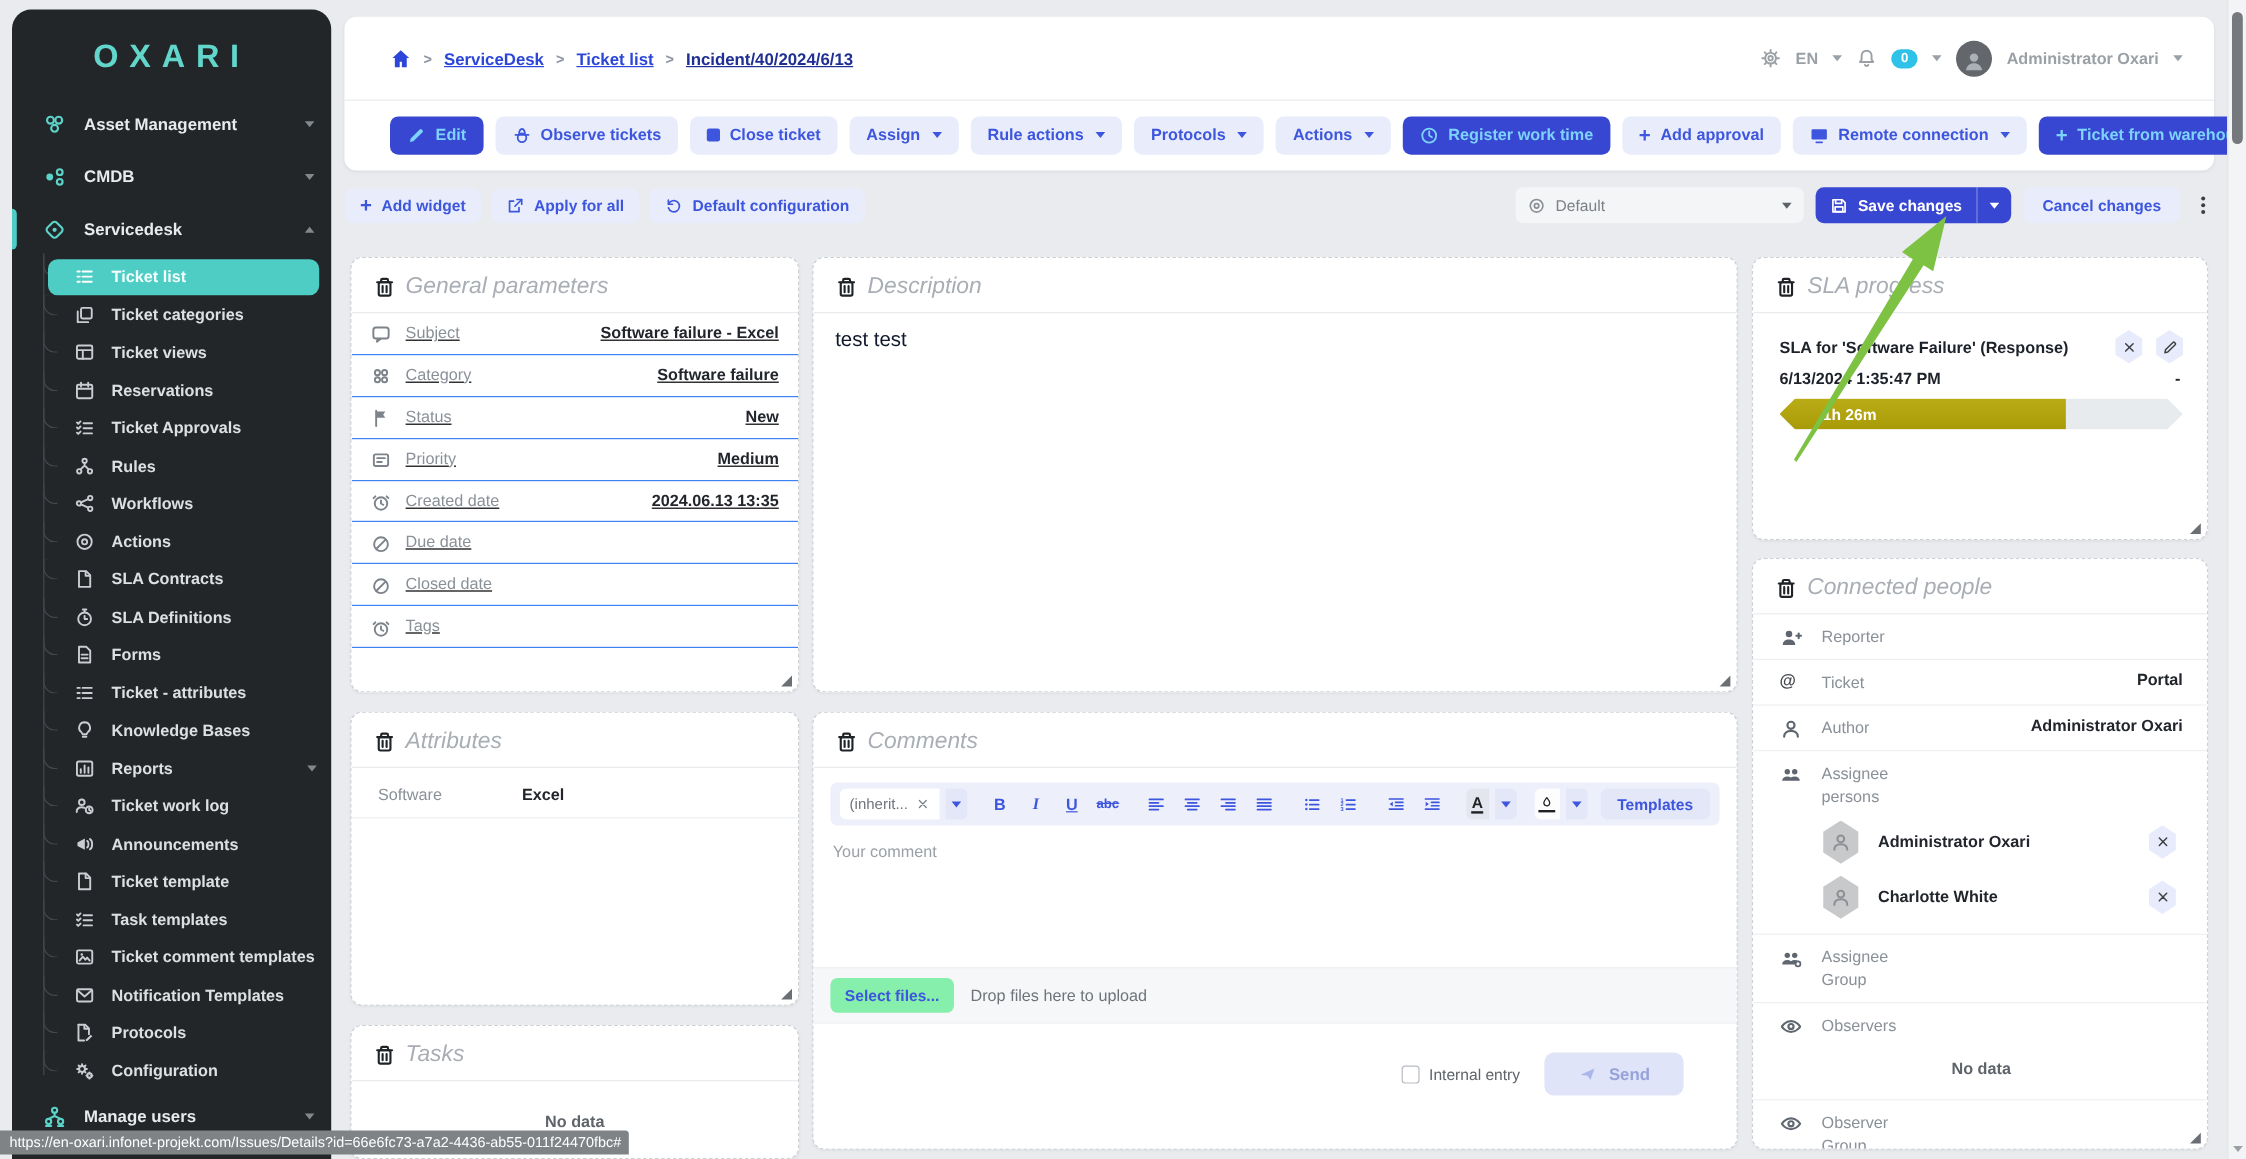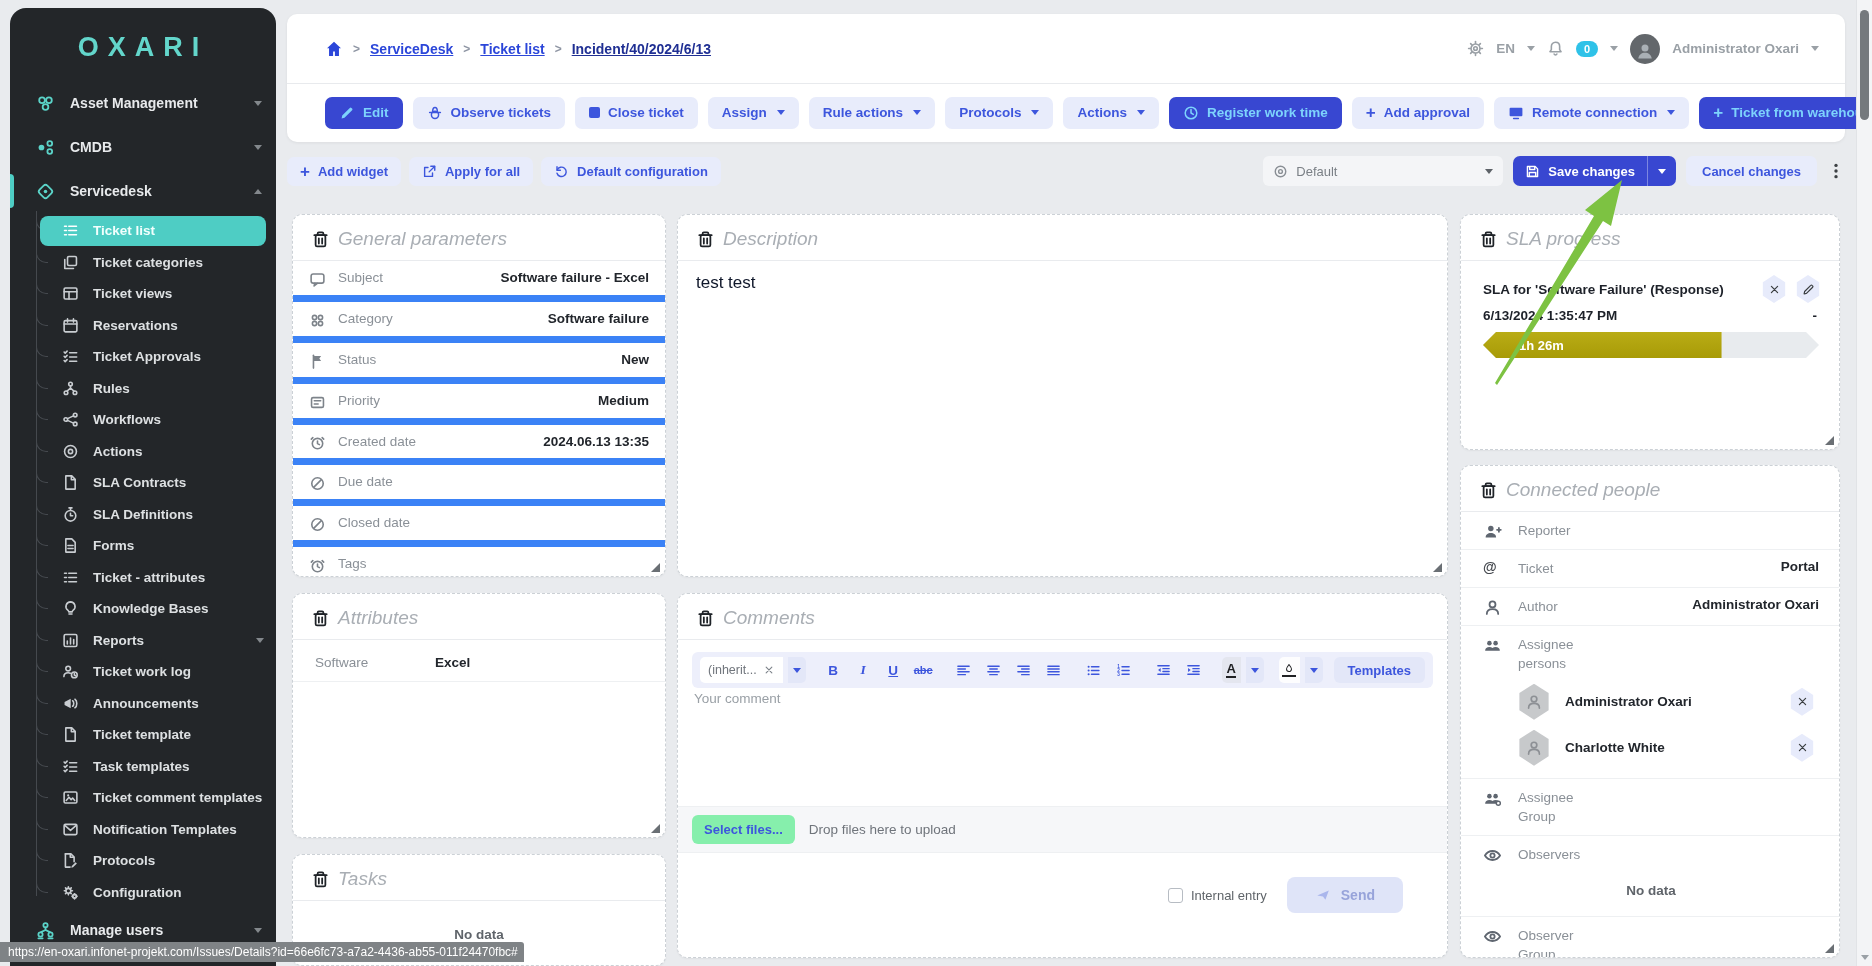--- a/index.html
+++ b/index.html
@@ -114,22 +114,22 @@
     border-left:9px solid transparent; border-bottom:9px solid #6a6f74; cursor:nwse-resize; }
 
   #card-general   { left:292px;  top:214px; width:374px; height:363px; }
   #card-desc      { left:677px;  top:214px; width:771px; height:363px; }
   #card-sla       { left:1460px; top:214px; width:380px; height:236px; }
   #card-attr      { left:292px;  top:593px; width:374px; height:245px; }
   #card-comments  { left:677px;  top:593px; width:771px; height:365px; }
   #card-connected { left:1460px; top:465px; width:380px; height:493px; }
   #card-tasks     { left:292px;  top:854px; width:374px; height:112px; }
 
-  .row { display:flex; align-items:flex-end; padding:8px 16px 7px 16px;
-    border-bottom:7px solid #3b82f6; }
+  .row { display:flex; align-items:center; padding:8px 16px 7px 16px;
+    border-bottom:1px solid #3b82f6;text-decoration:underline; }
   .row:last-child { border-bottom:none; }
   .row .ic { width:17px; height:17px; color:#7d838a; margin-right:12px; margin-top:1px; flex:none; }
   .row .lbl { width:100px; color:#8a9097; font-size:13.5px; line-height:1.4; }
   .row .val { flex:1; text-align:right; font-weight:700; font-size:13.5px; color:#22262c; line-height:1.4; }
 
   .desc-body { padding:12px 18px; font-size:17px; color:#0f172a; }
 
   
   .sla-line1 { display:flex; align-items:center; gap:8px; padding:14px 18px 0 22px; }
   .sla-name { flex:1; font-weight:700; font-size:13.5px; color:#1d2129; }
@@ -174,21 +174,21 @@
     align-items:center; justify-content:center; width:26px; cursor:pointer; }
   .abtn span { color:#202124; font-weight:700; font-size:13px; border-bottom:2.5px solid #202124;
     line-height:1.15; }
   .dropbox { height:26px; width:28px; background:#fdfdfe; border-radius:5px 0 0 5px;
     display:flex; align-items:center; justify-content:center; color:#202124; cursor:pointer; }
   .dropbox .ic { width:14px; height:14px; border-bottom:2px solid #202124; padding-bottom:1px; }
   .tplbtn { height:26px; display:flex; align-items:center; padding:0 14px; background:#e3e7f8;
     color:#3d56dd; border-radius:6px; font-size:13px; font-weight:600; margin-left:6px; cursor:pointer; }
   .cmt-input { display:block; width:742px; margin:0 14px; height:118px; border:0; outline:0;
     resize:none; font-family:"Liberation Sans", sans-serif; font-size:13.5px; color:#3c4043;
-    padding:3px 2px; background:transparent; }
+    padding:14px 2px; background:transparent; }
   .cmt-input::placeholder { color:#9aa0a6; }
   .upload { display:flex; align-items:center; gap:14px; background:#f6f7f9; padding:8px 14px;
     border-top:1px solid #eef0f2; border-bottom:1px solid #eef0f2; }
   .selfiles { background:#86efac; color:#3d56dd; font-size:13px; font-weight:600;
     padding:7px 12px; border-radius:6px; cursor:pointer; }
   .drophint { color:#6f747b; font-size:13.5px; }
   .cfoot { display:flex; align-items:center; justify-content:flex-end; gap:20px;
     padding:24px 44px 0 0; }
   .chkwrap { display:flex; align-items:center; gap:8px; cursor:pointer; }
   .chk { width:15px; height:15px; border:1.5px solid #b7bcc3; border-radius:3px; background:#fff; }

